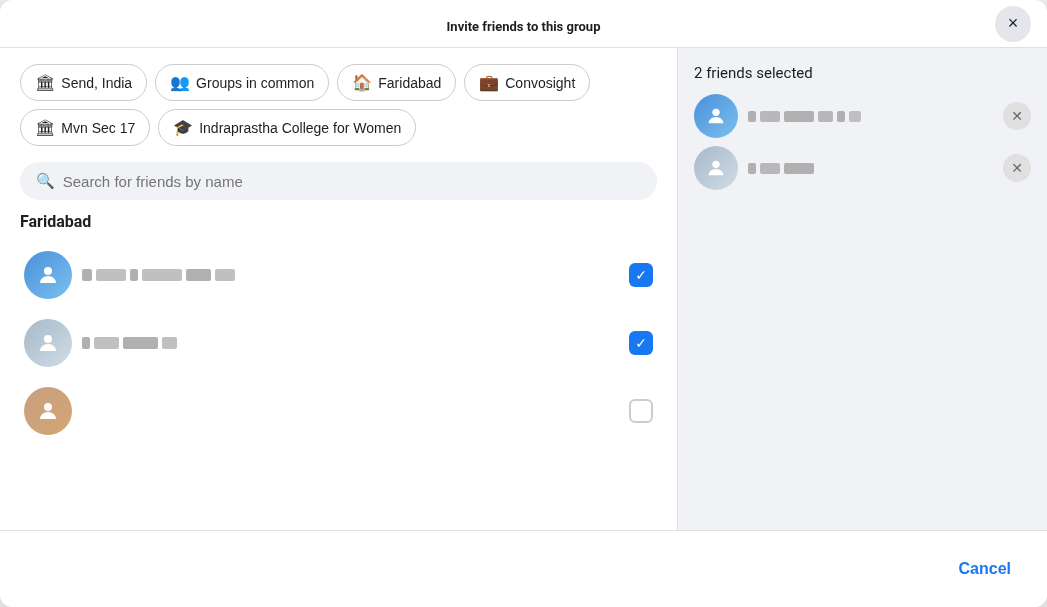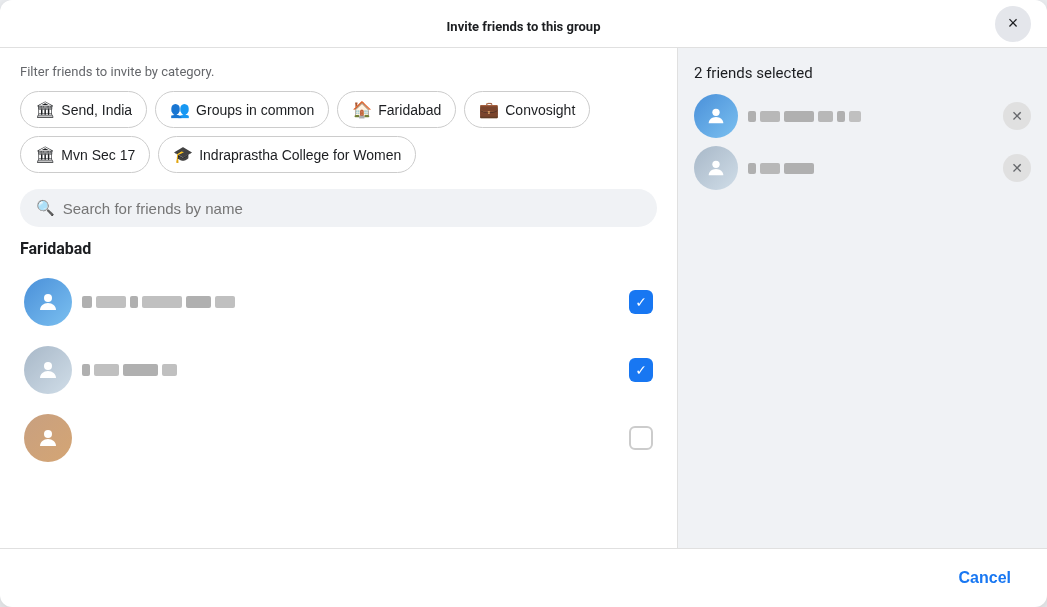--- a/index.html
+++ b/index.html
@@ -208,21 +208,21 @@
       background: #e0e0e0;
       border: none;
       cursor: pointer;
       display: flex;
       align-items: center;
       justify-content: center;
       font-size: 14px;
       color: #65676b;
     }
     .modal-footer {
-      padding: 12px 20px;
+      padding: 21px 20px;
       display: flex;
       justify-content: flex-end;
       gap: 10px;
       border-top: 1px solid #e0e0e0;
     }
     .btn-cancel {
       background: none;
       border: none;
       color: #1877f2;
       font-size: 16px;
@@ -251,21 +251,20 @@
     <span class="modal-title">Invite friends to this group</span>
     <button class="close-btn">
       <span>×</span>
     </button>
   </div>
 
   <div class="modal-body">
 
     <div class="left-panel">
 
-      <span class="filter-label">Filter friends to invite by category.</span>
 
       <div class="filter-chips">
 
         <button class="chip">
           <span class="chip-icon">🏛</span>
           <span>Send, India</span>
         </button>
 
         <button class="chip">
           <span class="chip-icon">👥</span>

